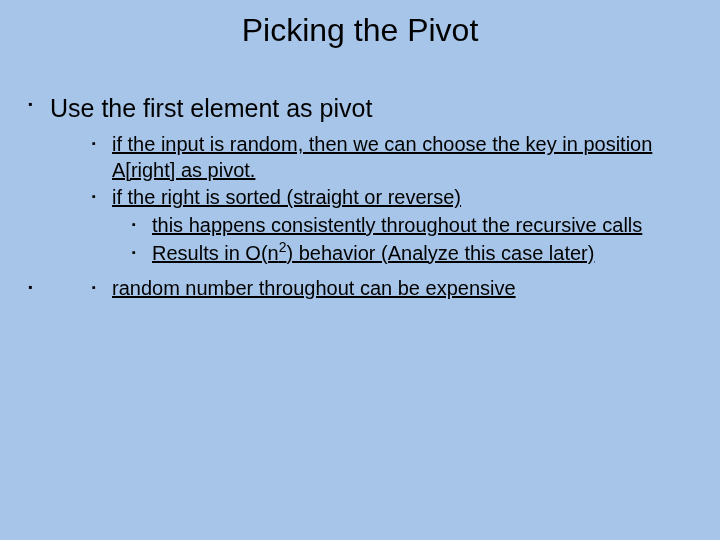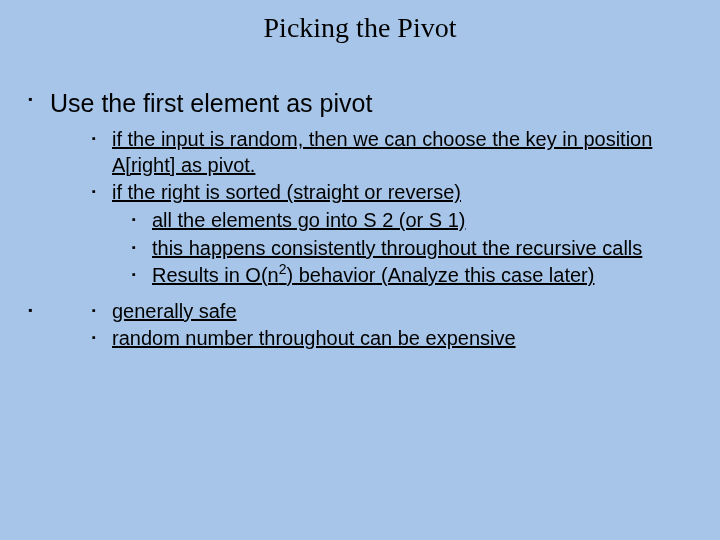--- a/index.html
+++ b/index.html
@@ -11,24 +11,24 @@
     color: #000;
     overflow: hidden;
   }
   .slide {
     width: 100%;
     height: 100%;
     padding: 12px 20px 20px 20px;
   }
   .title {
     text-align: center;
-    font-size: 28px;
+    font-size: 32px;
     font-weight: normal;
     margin-bottom: 18px;
-    font-family: Liberation Serif, serif;
+    font-family: Liberation Sans, sans-serif;
   }
   ul {
     list-style: none;
     margin-top: 44px;
   }
   .lvl1 {
     padding-left: 8px;
   }
   .lvl1 > li {
     position: relative;
@@ -99,38 +99,32 @@
     <li>
       <span>Use the first element as pivot</span>
       <ul class="lvl2">
         <li>
           <span>if the input is random, then we can choose the key in position A[right] as pivot.</span>
         </li>
         <li>
           <span>if the right is sorted (straight or reverse)</span>
           <ul class="lvl3">
             <li>
-              <span>all the elements go into S 2 (or S 1)</span>
-            </li>
-            <li>
               <span>this happens consistently throughout the recursive calls</span>
             </li>
             <li>
               <span>Results in O(n</span><span class="sup">2</span><span>) behavior (Analyze this case later)</span>
             </li>
           </ul>
         </li>
       </ul>
     </li>
 
     <li>
       <ul class="lvl2">
         <li>
-          <span>generally safe</span>
-        </li>
-        <li>
           <span>random number throughout can be expensive</span>
         </li>
       </ul>
     </li>
 
   </ul>
 </div>
 
 </body></html>

